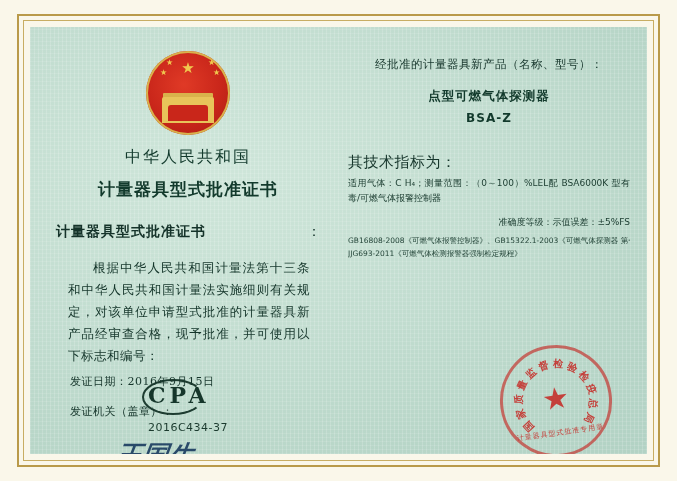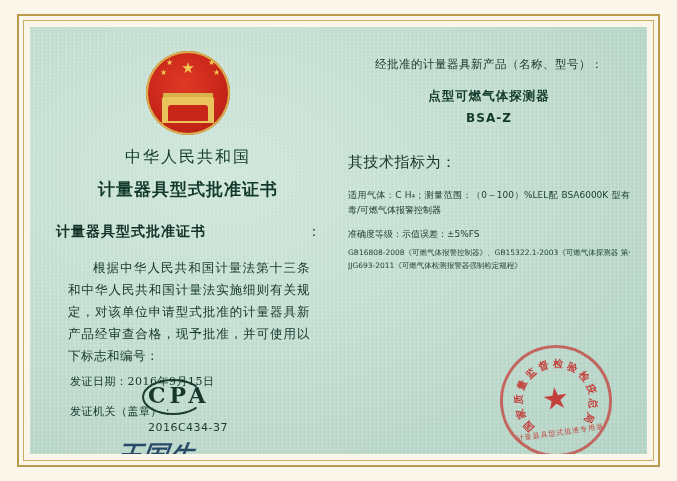--- a/index.html
+++ b/index.html
@@ -255,30 +255,30 @@
   }
   .r-spec-title {
     text-align: left;
     font-family: "DejaVu Serif", "Liberation Serif", serif;
     font-size: 15px;
     color: #16352b;
     margin-top: 28px;
     letter-spacing: 0.5px;
   }
   .r-spec-body {
-    margin-top: 16px;
+    margin-top: 4px;
     font-family: "DejaVu Sans", sans-serif;
     font-size: 9px;
     line-height: 15px;
     color: #1a3b2f;
     text-align: justify;
   }
   .r-accuracy {
     margin-top: 10px;
-    text-align: left;
+    text-align: right;
     font-family: "DejaVu Sans", sans-serif;
     font-size: 9px;
     color: #1a3b2f;
   }
 
   .r-std-label {
     margin-top: 26px;
     font-family: "DejaVu Sans", sans-serif;
     font-size: 9.5px;
     color: #1a3b2f;

